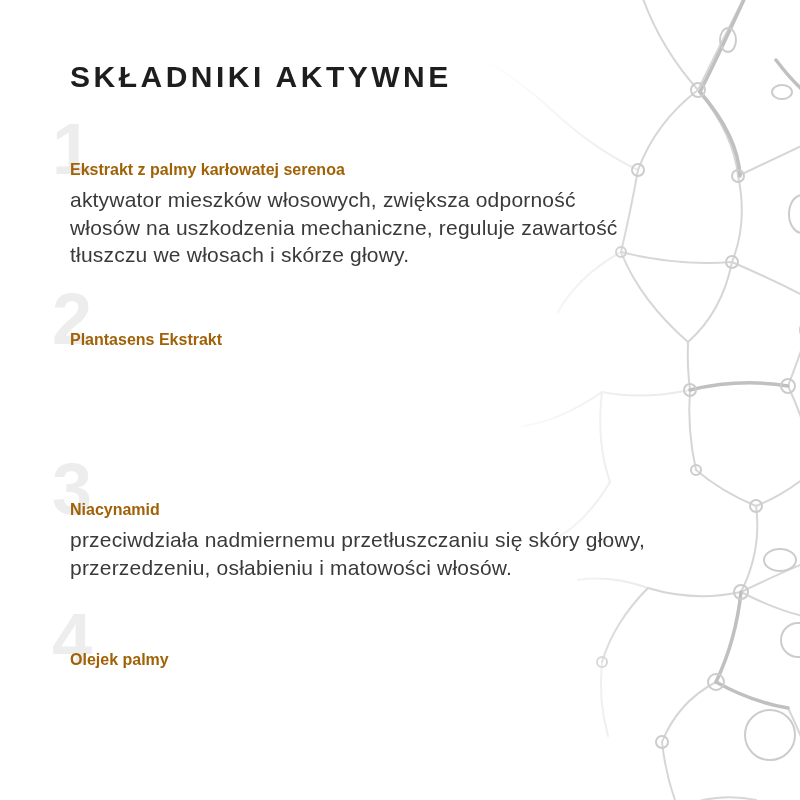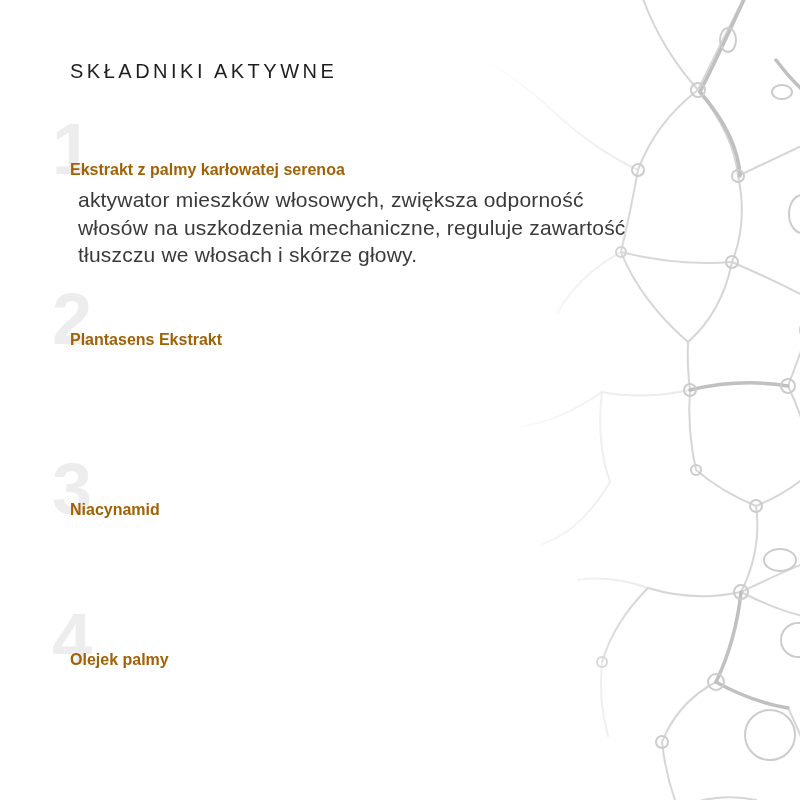--- a/index.html
+++ b/index.html
@@ -17,22 +17,22 @@
     top: 0;
     right: 0;
     width: 320px;
     height: 800px;
     pointer-events: none;
   }
   .page-title {
     position: absolute;
     left: 70px;
     top: 52px;
-    font-size: 20px;
-    font-weight: 400;
+    font-size: 30px;
+    font-weight: 700;
     letter-spacing: 3.5px;
     color: #1e1e1e;
     white-space: nowrap;
     z-index: 2;
     margin-top: 8px;
   }
   .ing {
     position: absolute;
     left: 70px;
     width: 580px;
@@ -55,21 +55,21 @@
     position: relative;
     margin: 0;
     font-size: 16px;
     font-weight: 700;
     line-height: 26px;
     color: #a16207;
     z-index: 1;
   }
   .ing .body {
     position: relative;
-    margin: 3px 0 0 8px;
+    margin: 3px 0 0 0;
     font-size: 21px;
     line-height: 27.5px;
     letter-spacing: 0.2px;
     color: #3a3a3a;
     z-index: 1;
   }
   .s1 { top: 157px; }
   .s2 { top: 327px; }
   .s3 { top: 497px; }
   .s4 { top: 647px; }
@@ -173,20 +173,21 @@
   </section>
 
   <section class="ing s2">
     <div class="num">2</div>
     <h2 class="head">Plantasens Ekstrakt</h2>
   </section>
 
   <section class="ing s3">
     <div class="num">3</div>
     <h2 class="head">Niacynamid</h2>
+    <p class="body">przeciwdziała nadmiernemu przetłuszczaniu się skóry głowy, przerzedzeniu, osłabieniu i matowości włosów.</p>
   </section>
 
   <section class="ing s4">
     <div class="num">4</div>
     <h2 class="head">Olejek palmy</h2>
   </section>
 
 </div>
 
 </body></html>

